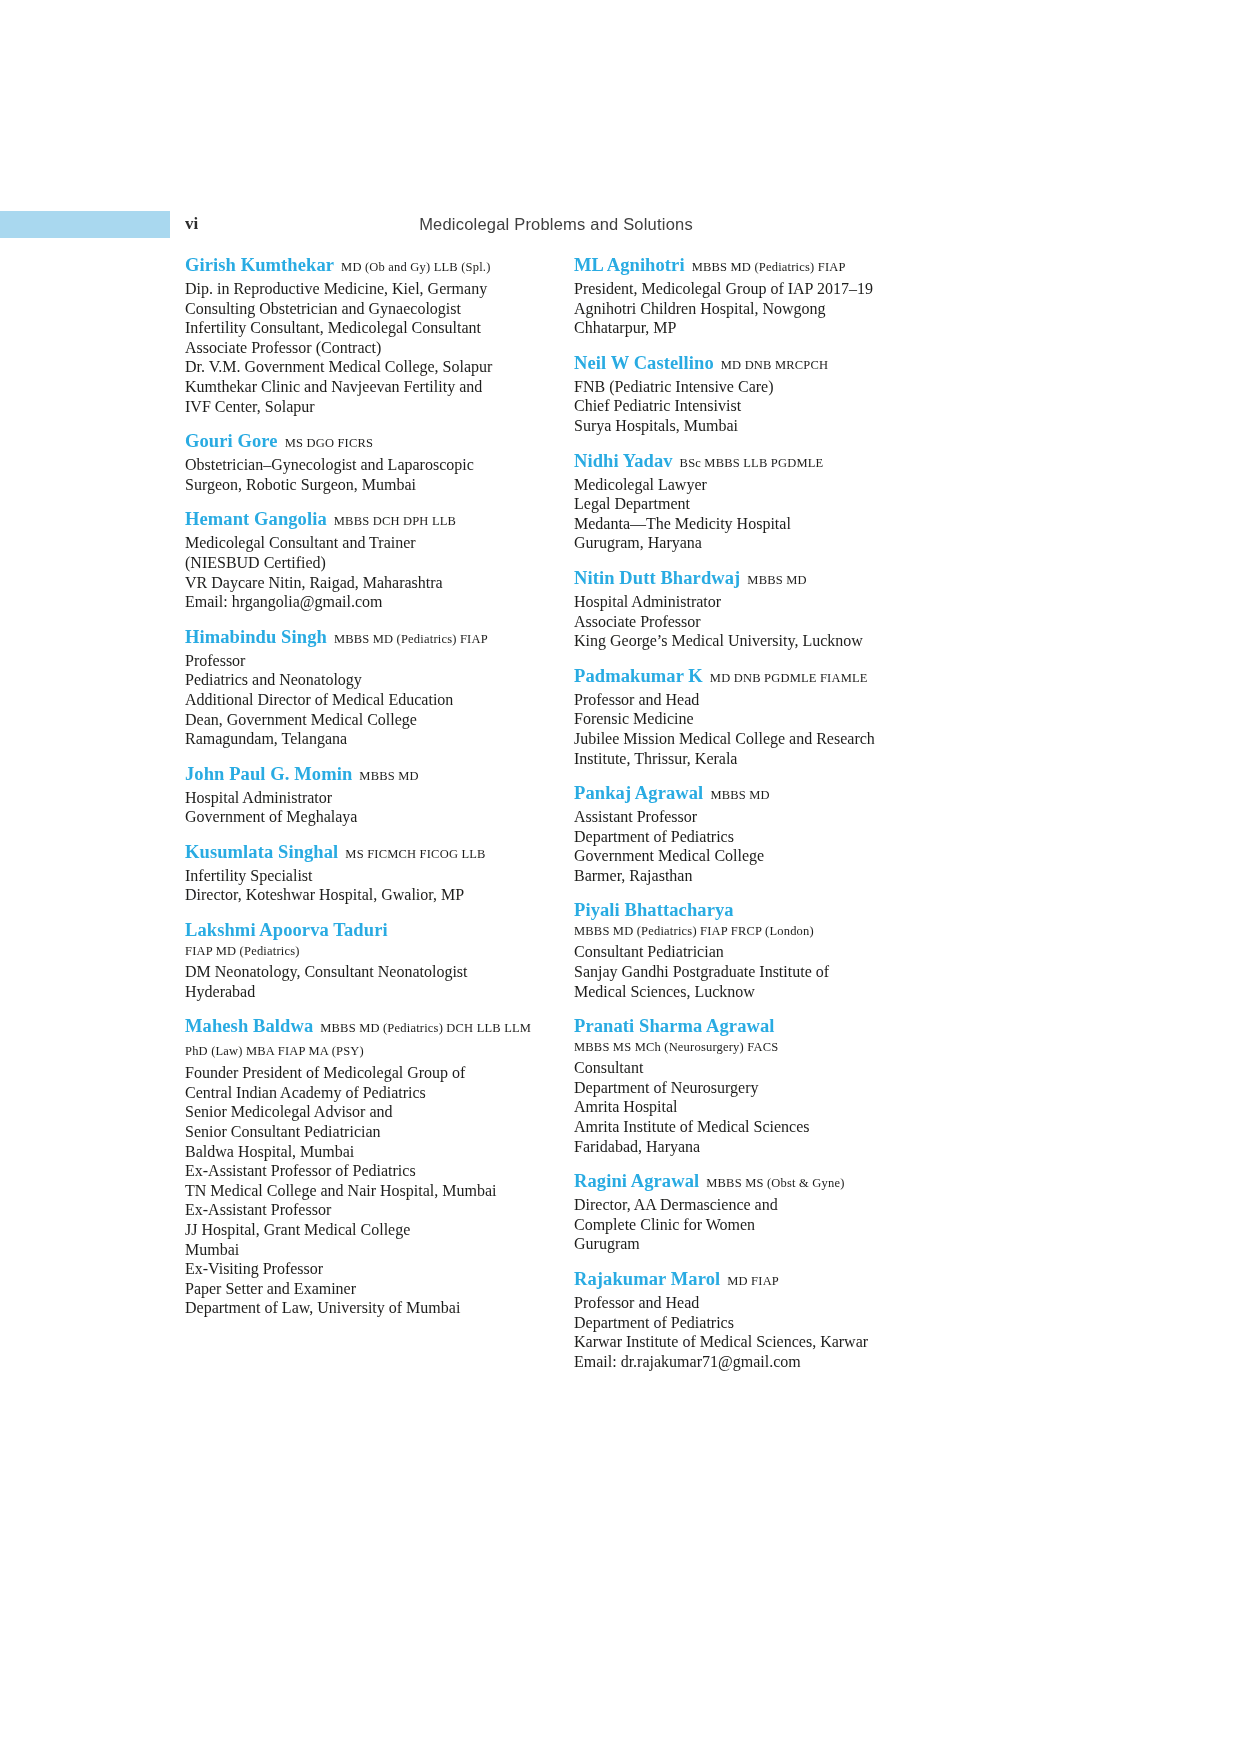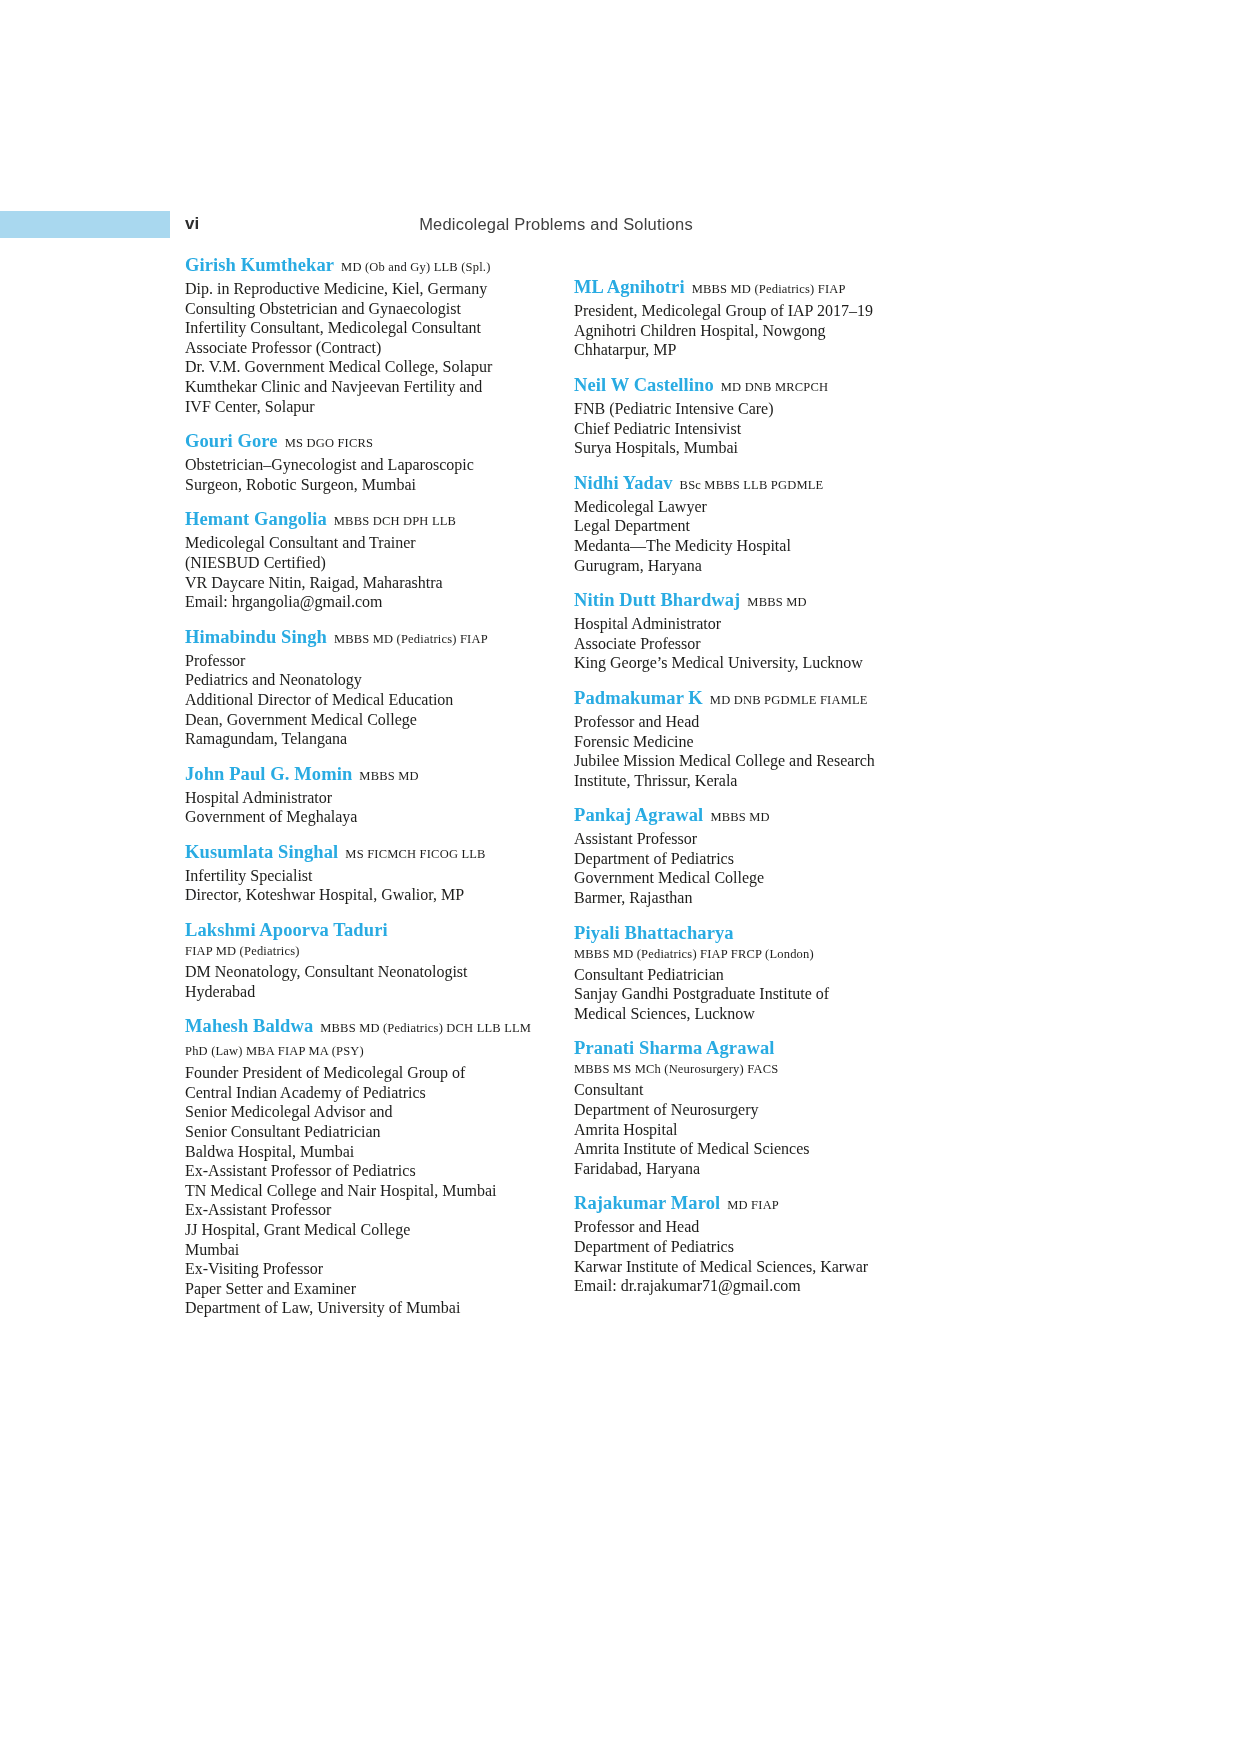--- a/index.html
+++ b/index.html
@@ -30,21 +30,21 @@
     position: absolute;
     left: 185px;
     top: 211px;
     width: 742px;
     height: 27px;
   }
   .page-num {
     position: absolute;
     left: 0;
     top: 3px;
-    font-family: Liberation Sans, sans-serif;
+    font-family: Liberation Serif, serif;
     font-weight: bold;
     font-size: 17px;
     color: #2d2d2d;
   }
   .header-title {
     position: absolute;
     left: 0;
     right: 0;
     top: 4px;
     text-align: center;
@@ -54,21 +54,21 @@
     color: #404040;
   }
   
   .content {
     position: absolute;
     left: 185px;
     top: 254px;
     width: 742px;
     display: flex;
     gap: 36px;
-    align-items: center;
+    align-items: flex-start;
   }
   .col { flex: 1 1 0; min-width: 0; }
   .entry { margin-bottom: 14px; }
   .entry-head {
     line-height: 22px;
     margin-bottom: 1px;
   }
   .cname {
     color: var(--accent, #29ABE2);
     font-weight: bold;
@@ -218,20 +218,26 @@
         <div class="entry">
           <div class="entry-head"><span class="cname">Pranati Sharma Agrawal</span></div>
           <div class="creds creds-block">MBBS MS MCh (Neurosurgery) FACS</div>
           <div class="line">Consultant</div>
           <div class="line">Department of Neurosurgery</div>
           <div class="line">Amrita Hospital</div>
           <div class="line">Amrita Institute of Medical Sciences</div>
           <div class="line">Faridabad, Haryana</div>
         </div>
         <div class="entry">
+          <div class="entry-head"><span class="cname">Ragini Agrawal</span><span class="creds creds-inline">MBBS MS (Obst &amp; Gyne)</span></div>
+          <div class="line">Director, AA Dermascience and</div>
+          <div class="line">Complete Clinic for Women</div>
+          <div class="line">Gurugram</div>
+        </div>
+        <div class="entry">
           <div class="entry-head"><span class="cname">Rajakumar Marol</span><span class="creds creds-inline">MD FIAP</span></div>
           <div class="line">Professor and Head</div>
           <div class="line">Department of Pediatrics</div>
           <div class="line">Karwar Institute of Medical Sciences, Karwar</div>
           <div class="line">Email: dr.rajakumar71@gmail.com</div>
         </div>
       </div>
   </div>
 
 </div>

